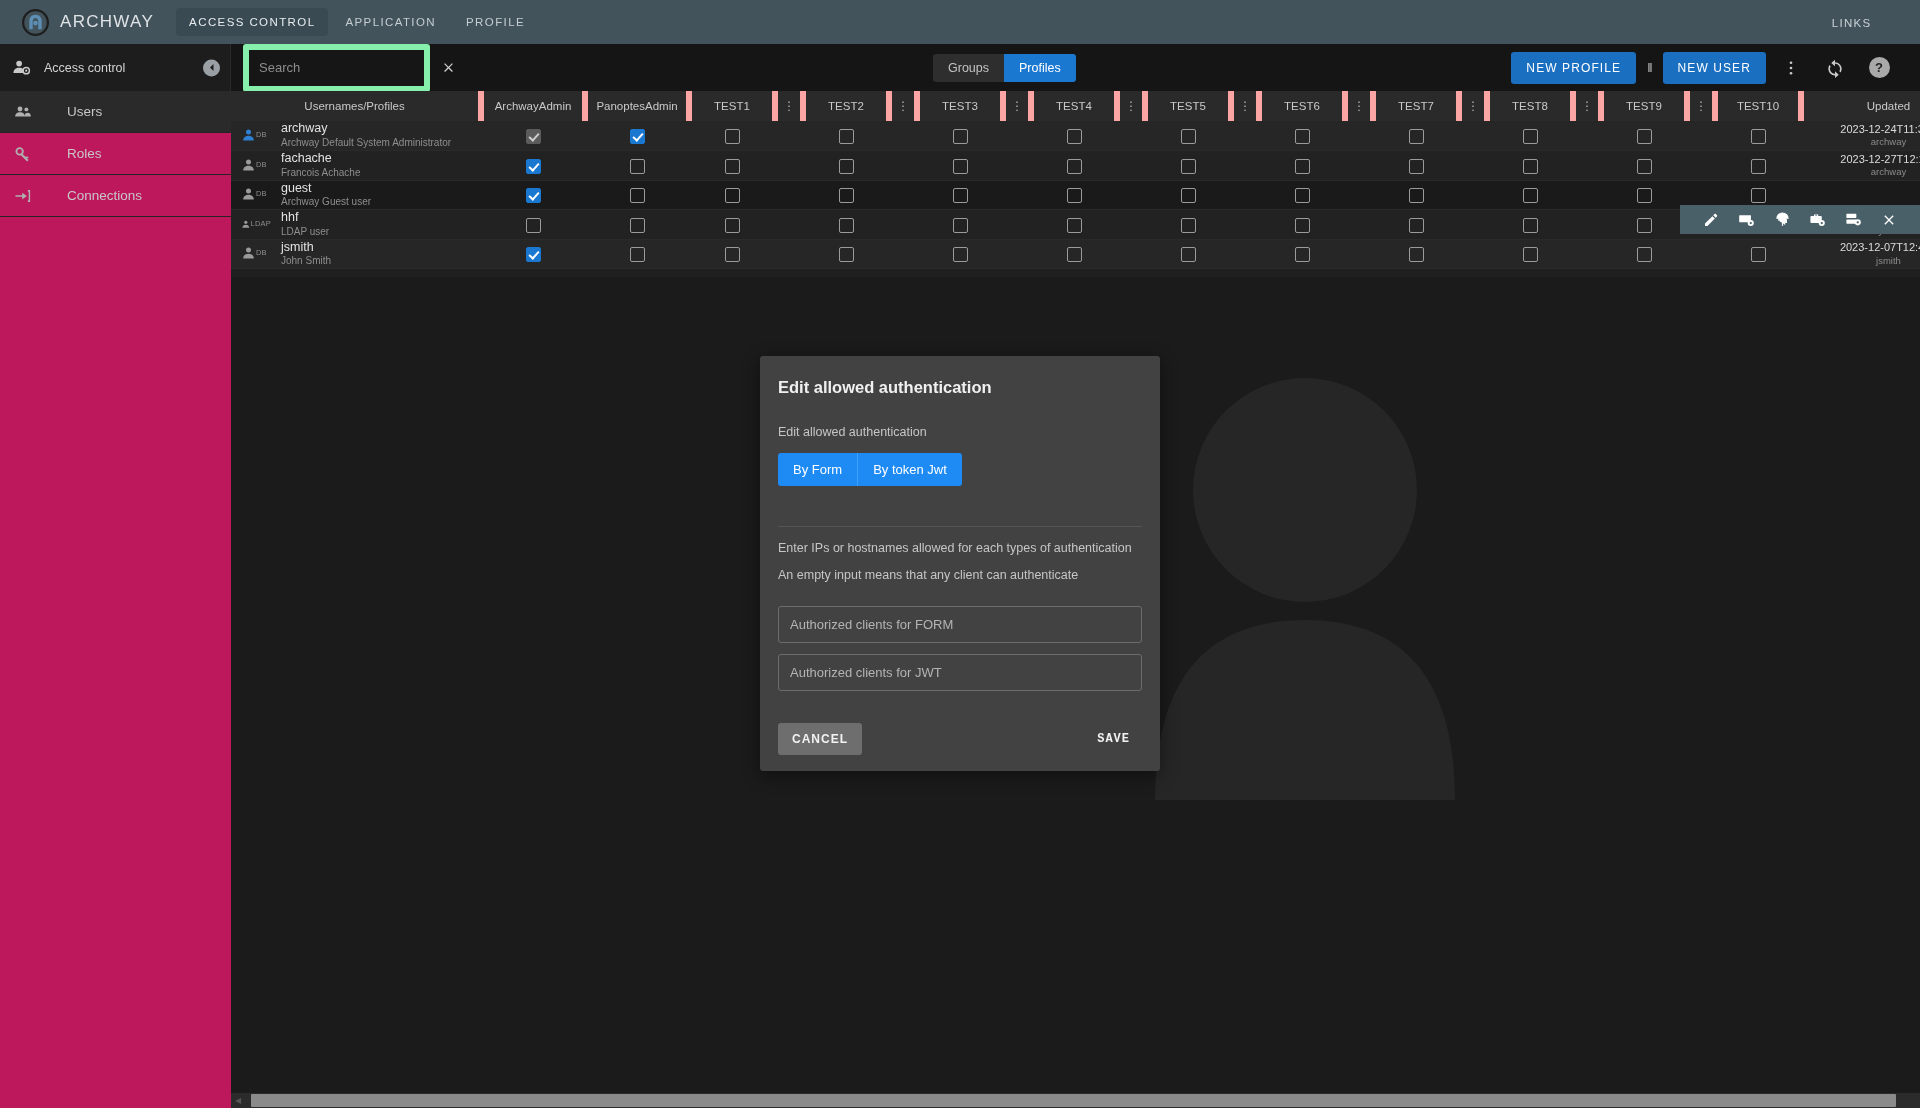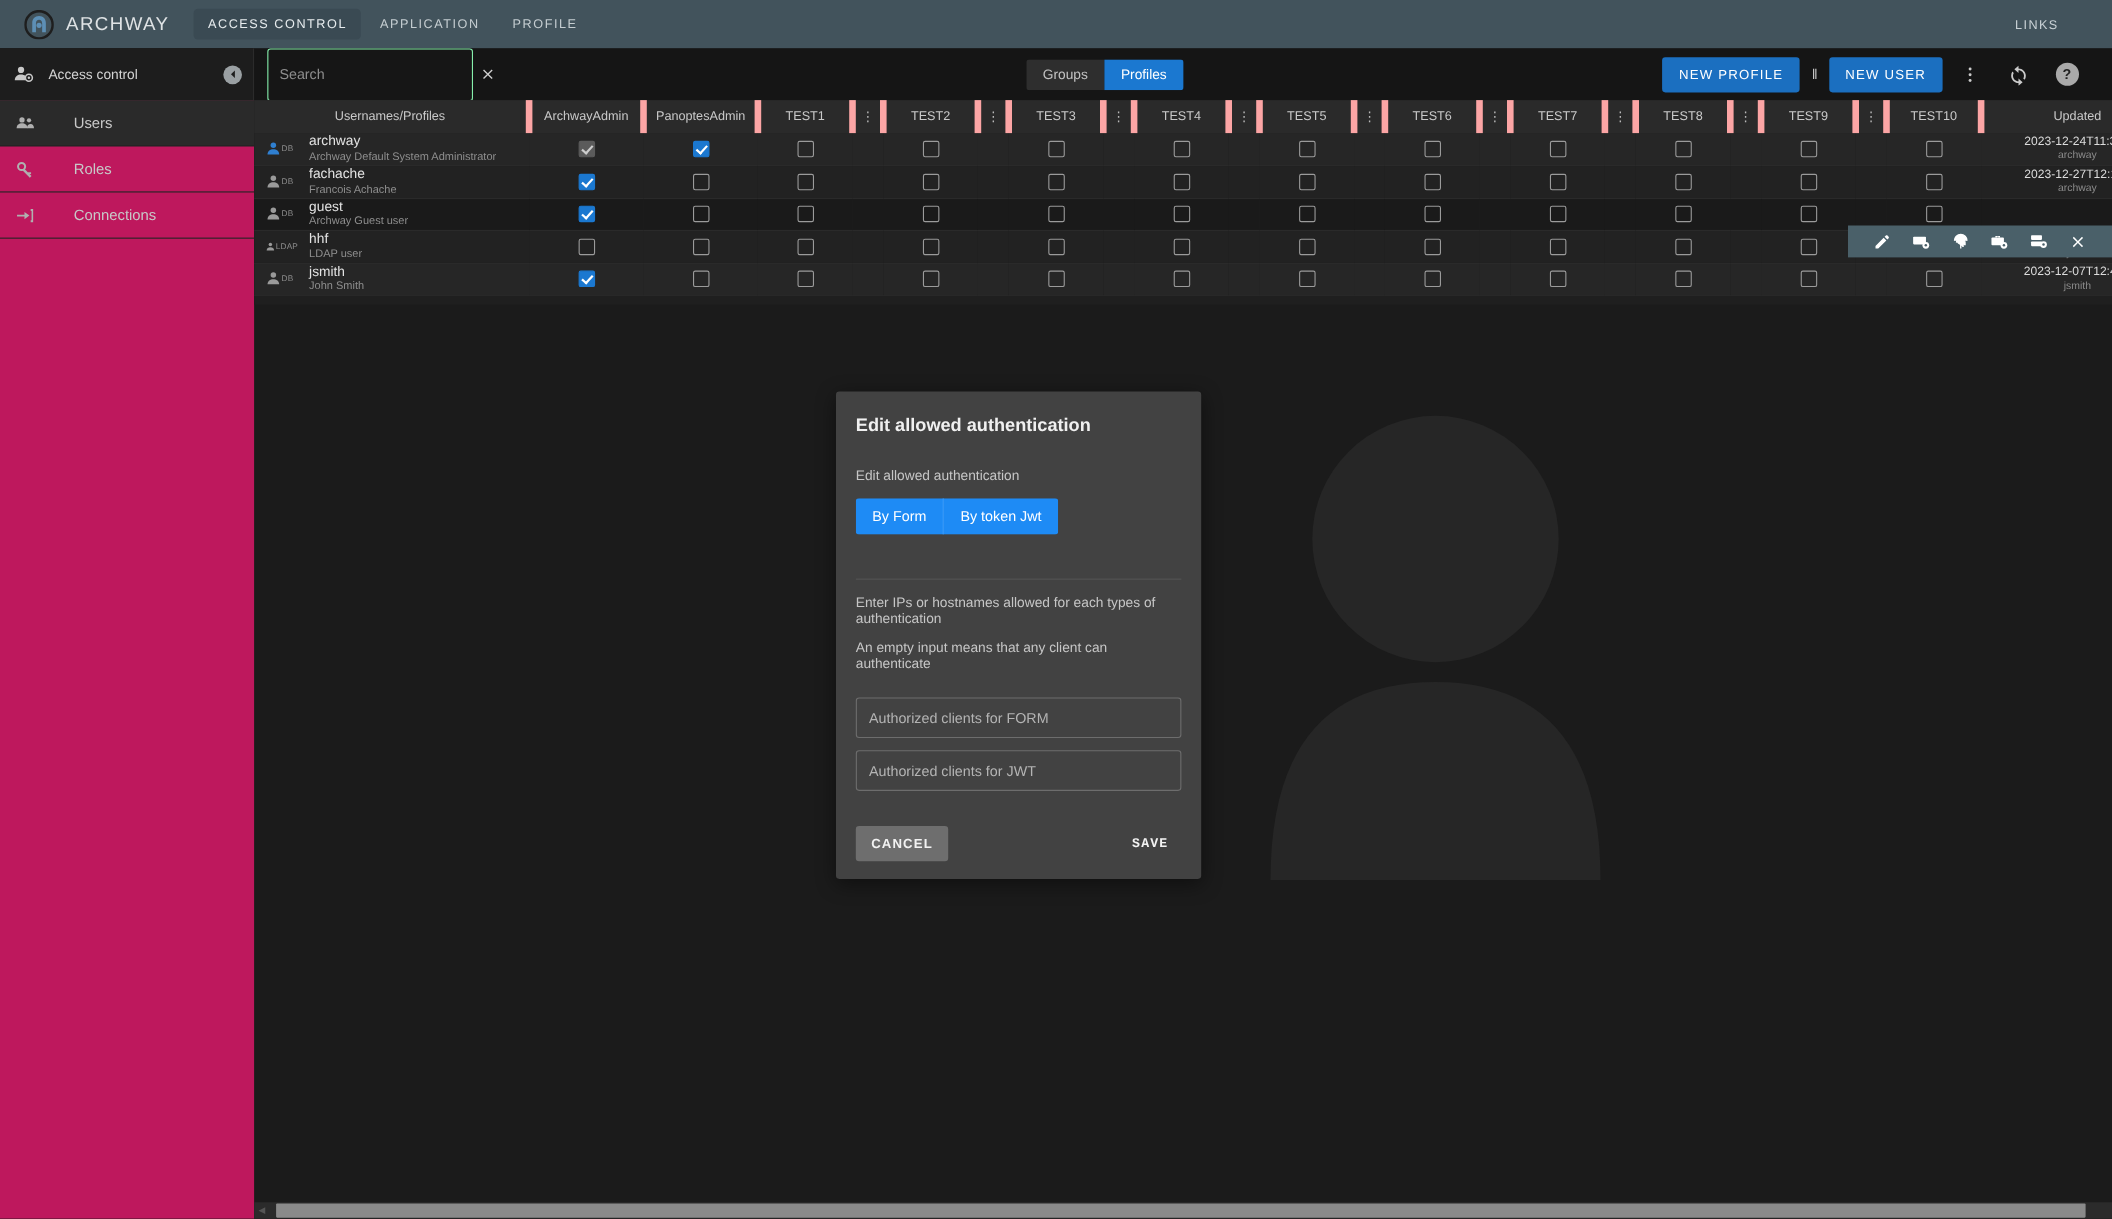--- a/index.html
+++ b/index.html
@@ -53,21 +53,21 @@
   }
   .ac-label { font-size: 12.5px; color: #d3d3d3; }
   .collapse-btn {
     position: absolute; right: 10px; top: 50%; transform: translateY(-50%);
     width: 17px; height: 17px; border-radius: 50%; background: #9aa0a3;
     display: flex; align-items: center; justify-content: center;
     color: #1d1d1d; cursor: pointer;
   }
   .search-box {
     margin-left: 12px; width: 187px; height: 48px;
-    border: 1px solid #86efac; border-radius: 3px; background: #161616;
+    border: 6px solid #86efac; border-radius: 3px; background: #161616;
     display: flex; align-items: center; padding: 0 10px;
   }
   .search-box input {
     flex: 1; background: transparent; border: none; outline: none;
     color: #d6d6d6; font-size: 13px; font-family: inherit;
   }
   .search-box input::placeholder { color: #8d8d8d; }
   .clear-x { color: #cfcfcf; cursor: pointer; font-size: 16px; line-height: 1; padding-left:6px;}
 
   .seg-toggle {
@@ -183,21 +183,21 @@
   .row-actions .ra { cursor: pointer; display:flex; align-items:center; }
 
   
   .watermark {
     position: absolute; left: 1135px; top: 370px; width: 340px; height: 430px;
     color: #262626; opacity: 1; pointer-events: none;
   }
 
   
   .modal {
-    position: absolute; left: 760px; top: 356px; width: 332px;
+    position: absolute; left: 760px; top: 356px; width: 400px;
     background: #424242; border-radius: 3px;
     box-shadow: 0 4px 18px rgba(0,0,0,0.45);
     padding: 22px 18px 16px 18px;
   }
   .modal-title { font-size: 16.5px; color: #f0f0f0; font-weight: bold; margin-bottom: 28px; }
   .modal-sub { font-size: 12.5px; color: #c6c6c6; margin-bottom: 14px; }
   .modal-seg { display: flex; border-radius: 3px; overflow: hidden; width: fit-content; }
   .mseg-btn {
     padding: 9px 15px; font-size: 13px; background: #1e8bf5; color: #ffffff;
     cursor: pointer; border-right: 1px solid #3fa0ff;

